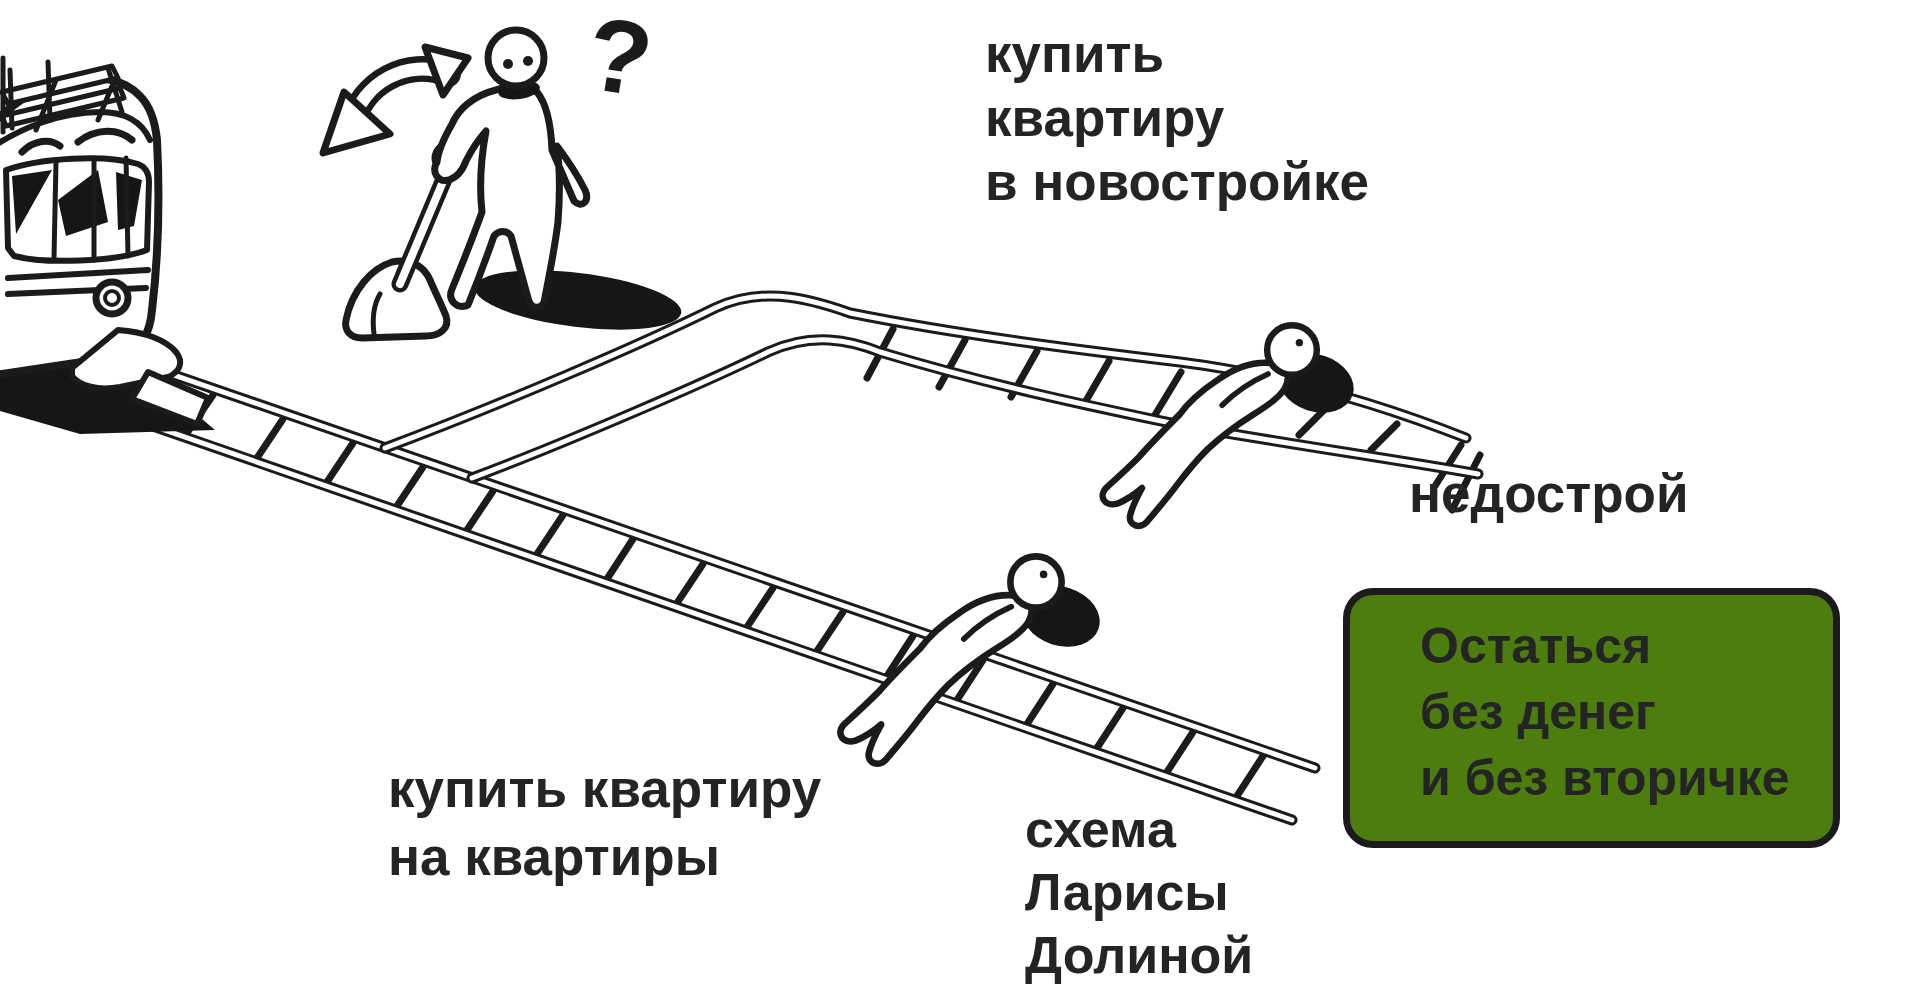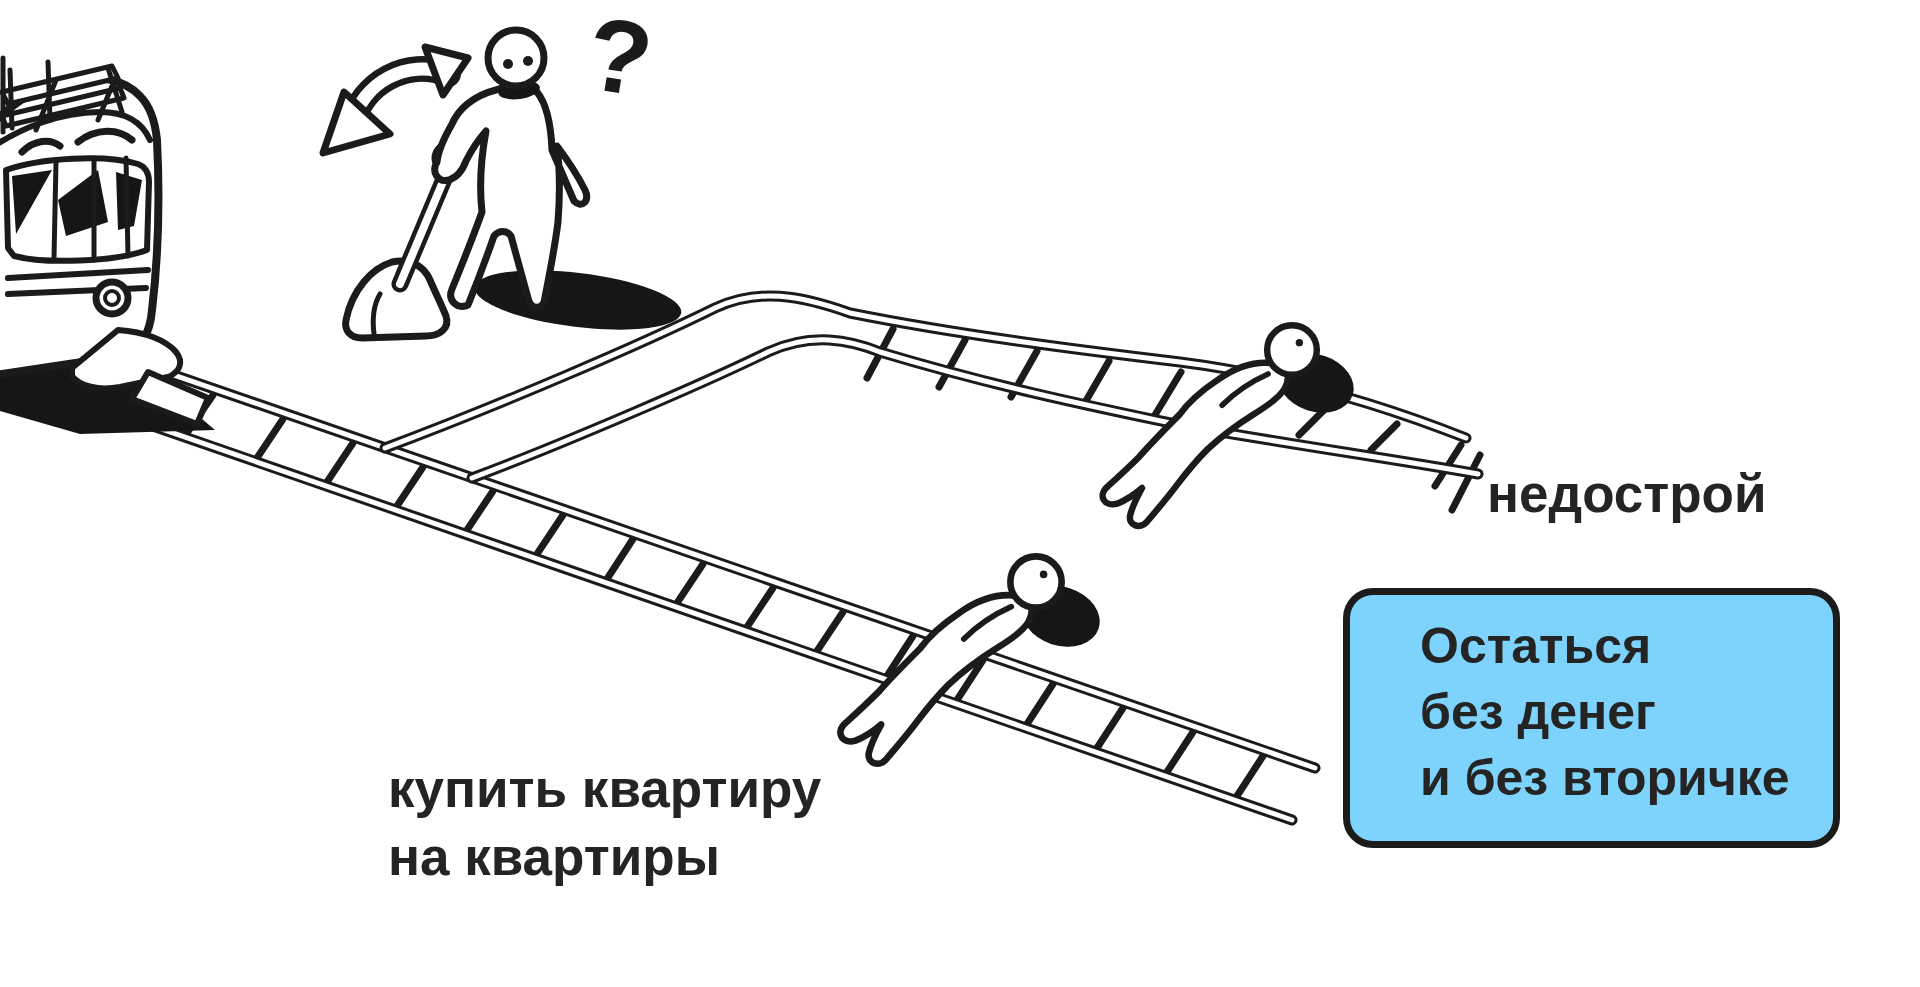--- a/index.html
+++ b/index.html
@@ -8,21 +8,21 @@
     overflow:hidden;font-family:"Liberation Sans",sans-serif;
   }
   .art{position:absolute;left:0;top:0;width:1920px;height:987px;}
   .lbl{
     position:absolute;color:#242424;font-weight:700;
     font-size:53px;line-height:64px;letter-spacing:0px;white-space:nowrap;
   }
   .lbl .ln{display:block;}
   .outcome-box{
     position:absolute;left:1343px;top:588px;width:497px;height:260px;
-    border:7px solid #1b1b1b;border-radius:30px;background:#7dd3fc;
+    border:7px solid #1b1b1b;border-radius:30px;background:#4d7c0f;
     box-sizing:border-box;color:#242424;font-weight:700;
     font-size:50px;line-height:66px;padding:18px 0 0 70px;white-space:nowrap;
   }
 </style>
 </head>
 <body>
 
 <div class="canvas">
 
   <svg class="art" viewBox="0 0 1920 987" fill="none" stroke-linecap="round" stroke-linejoin="round">
@@ -129,30 +129,40 @@
         M-12,16 C-36,10 -60,18 -80,32 C-98,44 -112,56 -122,70 C-138,86 -152,100 -166,116
         C-178,128 -190,139 -200,148 C-212,158 -204,171 -190,167 C-180,163 -171,157 -163,150
         C-169,161 -174,171 -176,180 C-178,191 -165,195 -158,187 C-146,173 -135,160 -126,148
         C-114,132 -103,119 -92,108 C-75,92 -58,80 -42,70 C-27,61 -14,52 -8,42 C-3,33 -2,24 -12,16 Z"></path>
       <path stroke="#1b1b1b" stroke-width="6" d="M-26,26 C-44,34 -62,46 -76,60"></path>
       <circle cx="0" cy="0" r="27" fill="#ffffff" stroke="#1b1b1b" stroke-width="7"></circle>
       <circle cx="8" cy="-8" r="4" fill="#1b1b1b"></circle>
     </g>
   </svg>
 
+  <div class="lbl" style="left:985px;top:22px;">
+    <span class="ln">купить</span>
+    <span class="ln">квартиру</span>
+    <span class="ln">в новостройке</span>
+  </div>
 
-  <div class="lbl" style="left:1487px;top:462px;">
+  <div class="lbl" style="left:1409px;top:462px;">
     <span class="ln">недострой</span>
   </div>
 
   <div class="lbl" style="left:388px;top:735px;line-height:68px;margin-top:20px;">
     <span class="ln">купить квартиру</span>
     <span class="ln">на квартиры</span>
   </div>
 
+  <div class="lbl" style="left:1025px;top:798px;font-size:52px;line-height:63px;">
+    <span class="ln">схема</span>
+    <span class="ln">Ларисы</span>
+    <span class="ln">Долиной</span>
+  </div>
 
   <div class="outcome-box">
     <span class="ln" style="display:block;">Остаться</span>
     <span class="ln" style="display:block;">без денег</span>
     <span class="ln" style="display:block;">и без вторичке</span>
   </div>
 
 </div>
 
 </body></html>

